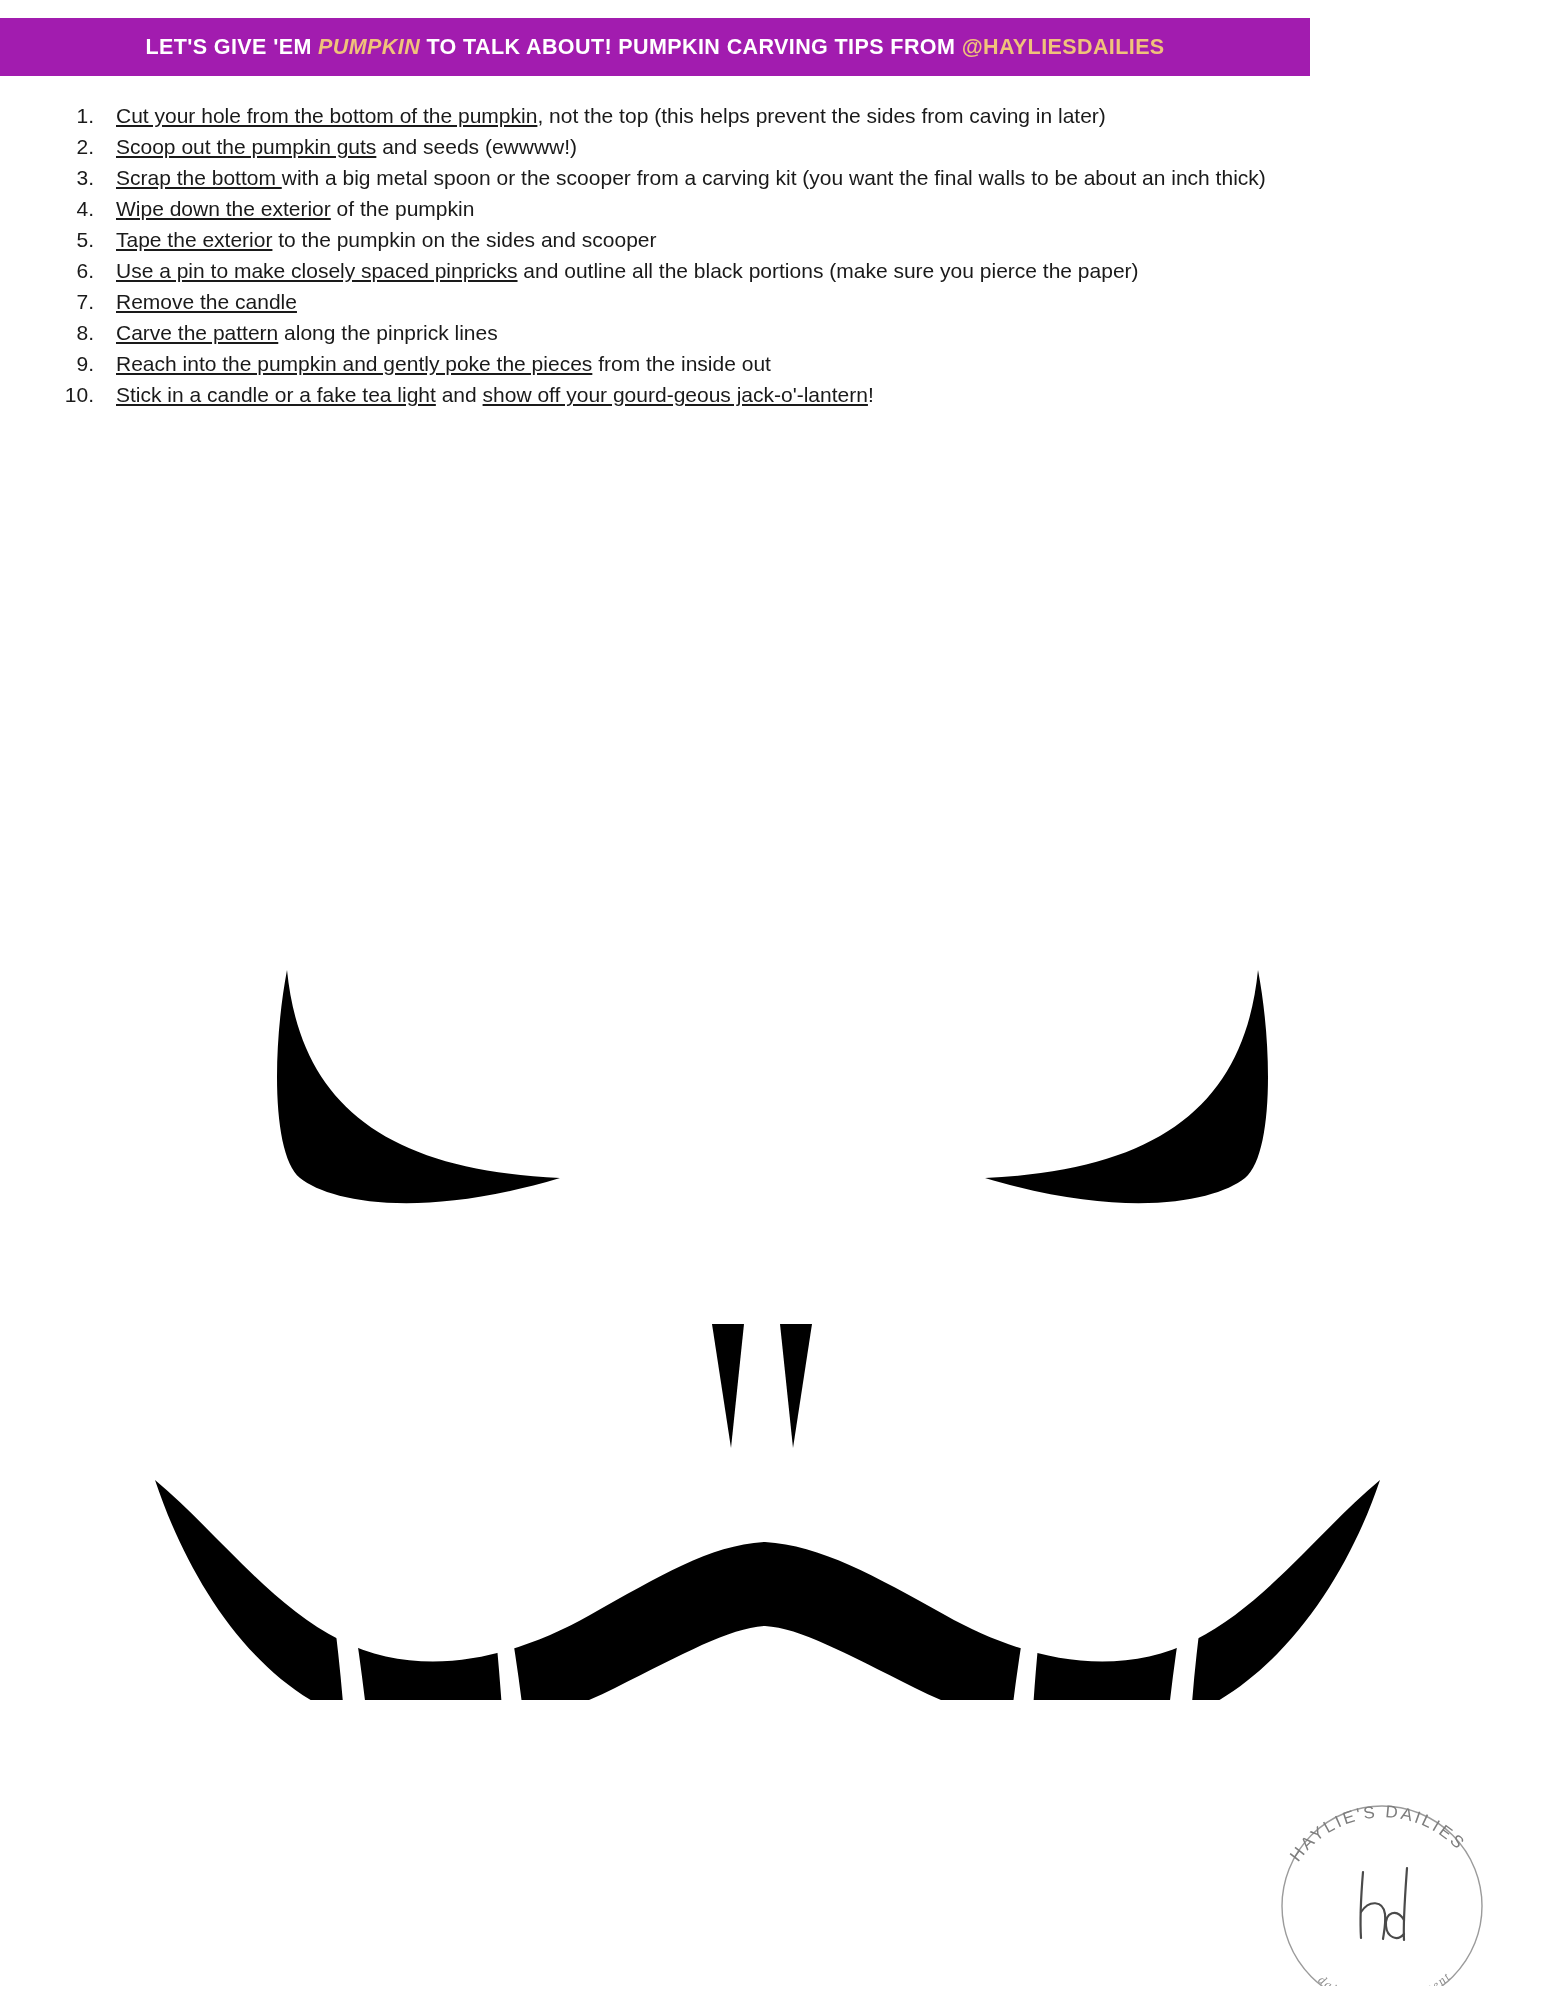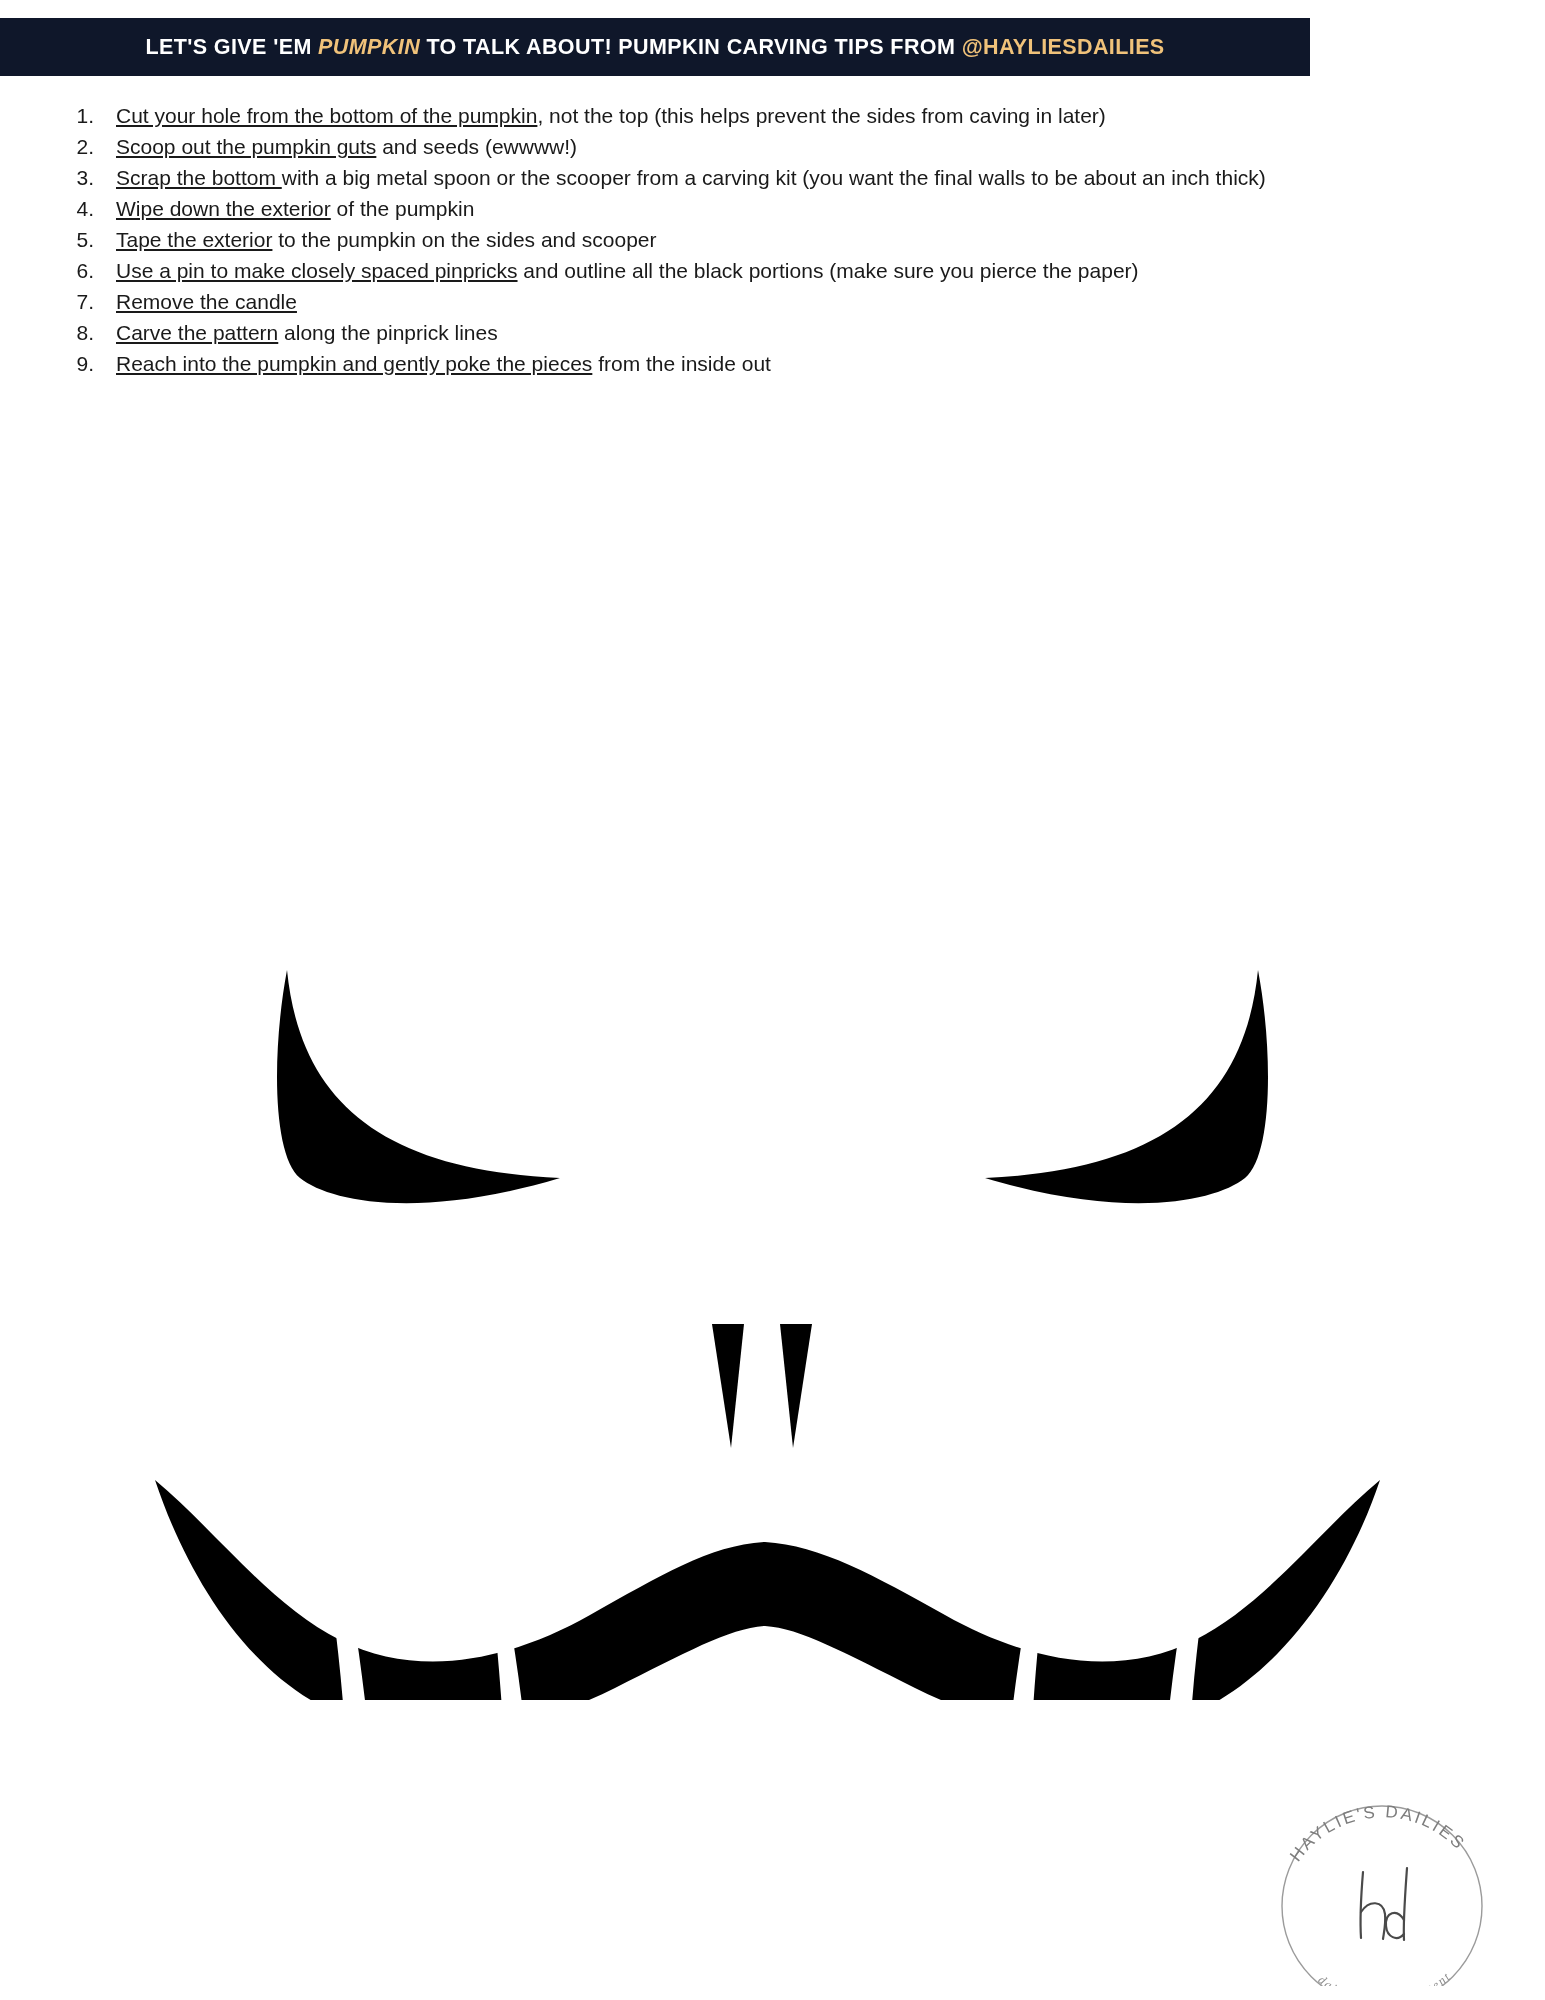--- a/index.html
+++ b/index.html
@@ -17,21 +17,21 @@
     overflow: hidden;
   }
 
   
   .banner {
     position: absolute;
     left: 0;
     top: 18px;
     width: 1310px;
     height: 58px;
-    background: #0f172a;
+    background: #a21caf;
     display: flex;
     align-items: center;
     justify-content: center;
   }
   .banner-text {
     color: #ffffff;
     font-size: 21.5px;
     font-weight: bold;
     letter-spacing: 0.4px;
     white-space: nowrap;
@@ -132,20 +132,24 @@
     <span class="tip-num">7.</span>
     <span class="tip-body"><span class="u">Remove the candle</span><span></span></span>
   </li>
   <li class="tip">
     <span class="tip-num">8.</span>
     <span class="tip-body"><span class="u">Carve the pattern</span><span> along the pinprick lines</span></span>
   </li>
   <li class="tip">
     <span class="tip-num">9.</span>
     <span class="tip-body"><span class="u">Reach into the pumpkin and gently poke the pieces</span><span> from the inside out</span></span>
+  </li>
+  <li class="tip">
+    <span class="tip-num">10.</span>
+    <span class="tip-body"><span class="u">Stick in a candle or a fake tea light</span><span> and </span><span class="u">show off your gourd-geous jack-o'-lantern</span><span>!</span></span>
   </li>
 </ol>
 
 <div class="stencil">
   <svg viewBox="0 0 1545 1000" xmlns="http://www.w3.org/2000/svg" aria-hidden="true">
 
     <path d="M287 270 C 300 400, 380 470, 560 478 C 420 520, 330 502, 300 478 C 272 455, 272 350, 287 270 Z" fill="#000000"></path>
 
     <path d="M1258 270 C 1245 400, 1165 470, 985 478 C 1125 520, 1215 502, 1245 478 C 1273 455, 1273 350, 1258 270 Z" fill="#000000"></path>
 

